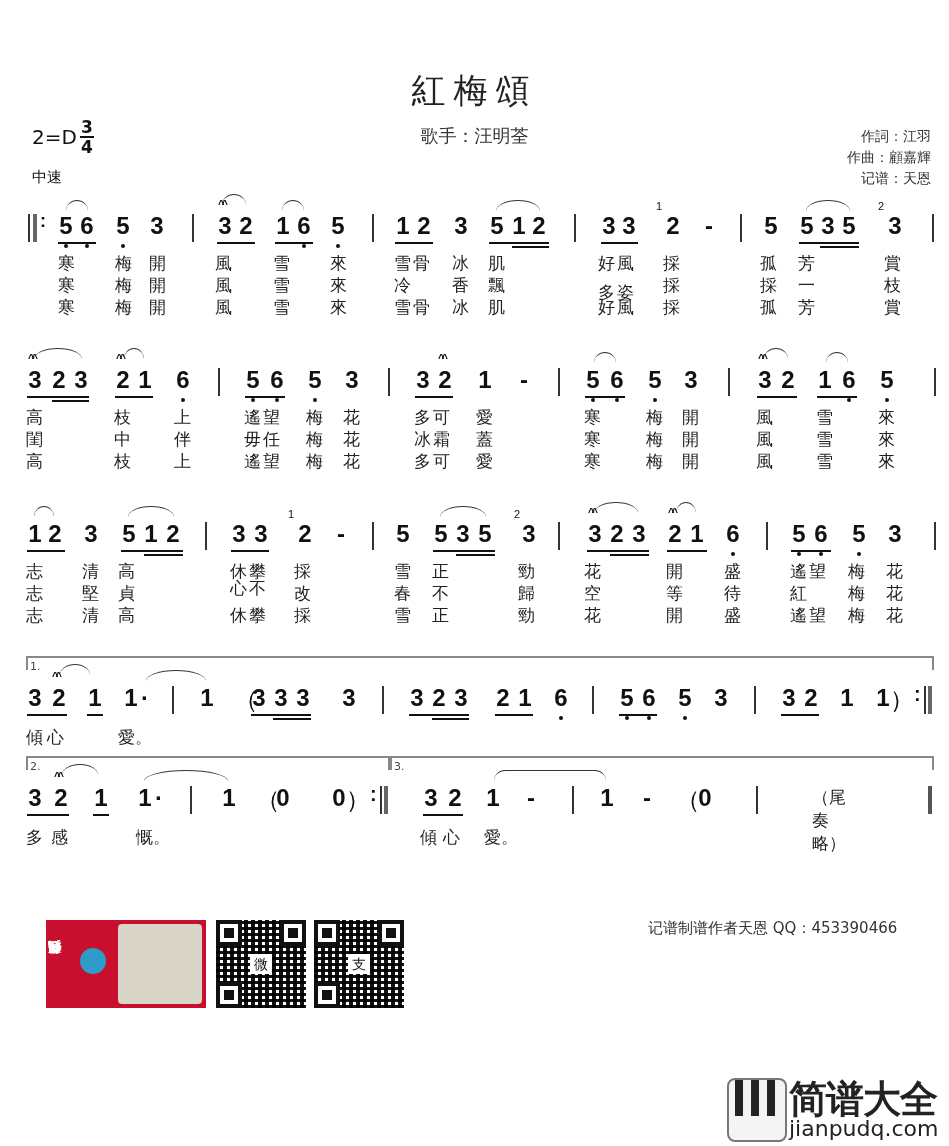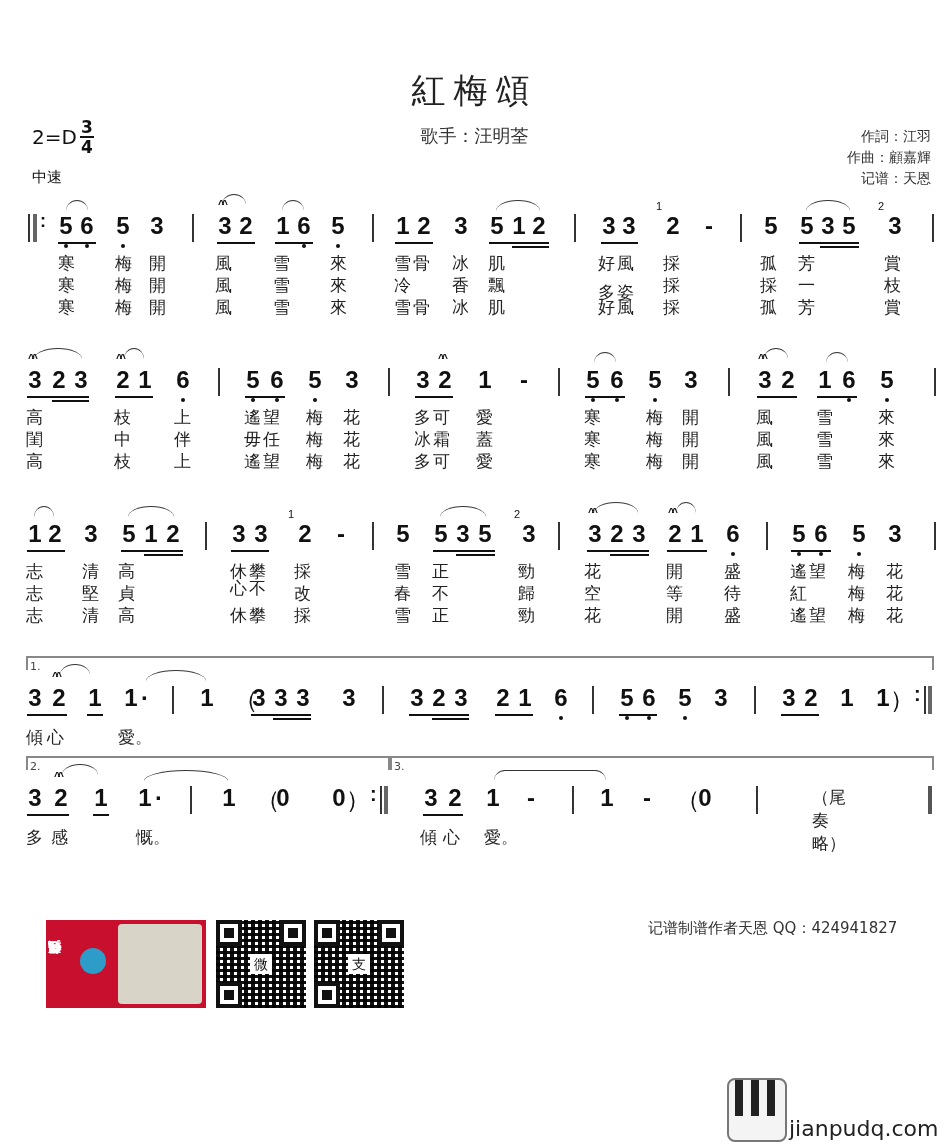--- a/index.html
+++ b/index.html
@@ -489,22 +489,23 @@
   <span class="finder" style="right:0;top:0;"></span>
   <span class="finder" style="left:0;bottom:0;"></span>
   <span class="center">微</span>
 </div>
 <div class="qr" style="left:314px;">
   <span class="finder" style="left:0;top:0;"></span>
   <span class="finder" style="right:0;top:0;"></span>
   <span class="finder" style="left:0;bottom:0;"></span>
   <span class="center">支</span>
 </div>
-<div class="abs footer-text">记谱制谱作者天恩 QQ：424941827</div>
+<div class="abs footer-text">记谱制谱作者天恩 QQ：453390466</div>
 
 <div class="abs logo">
   <div class="piano">
     <span class="k" style="left:6px;"></span>
     <span class="k" style="left:22px;"></span>
     <span class="k" style="left:38px;"></span>
   </div>
+  <div class="logo-cn">简谱大全</div>
   <div class="logo-en">jianpudq.com</div>
 </div>
 
 </body></html>

